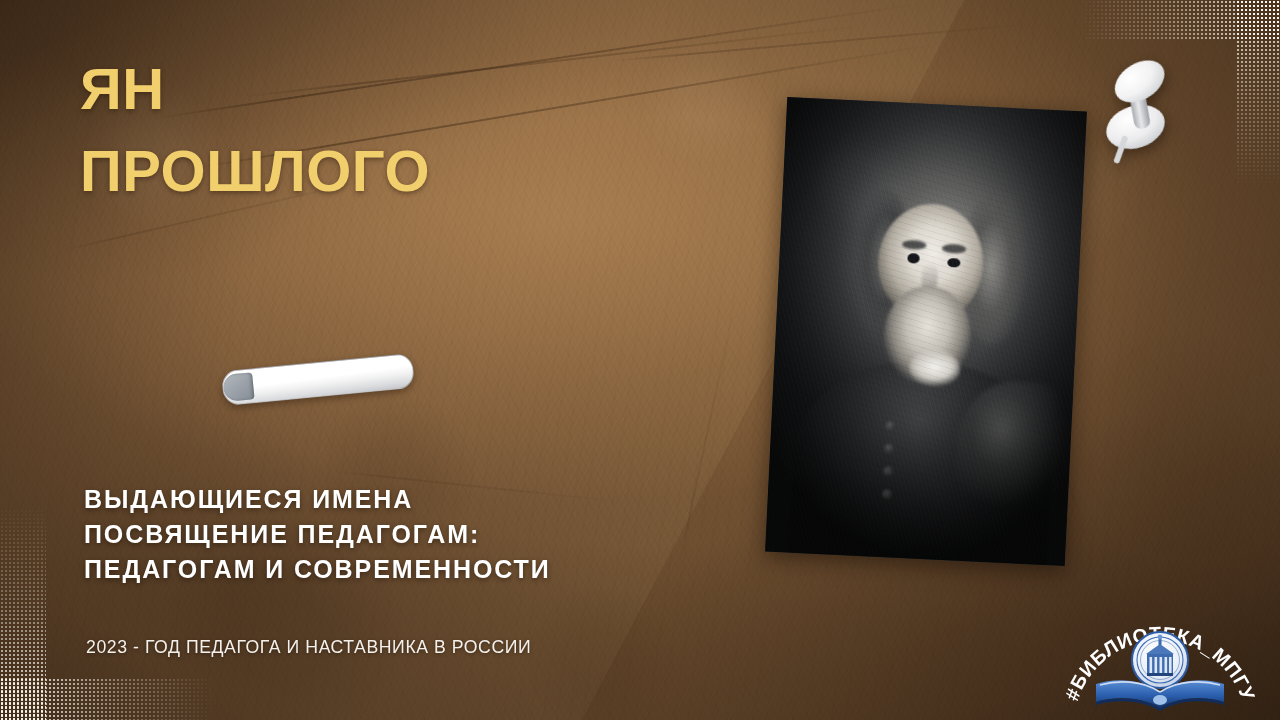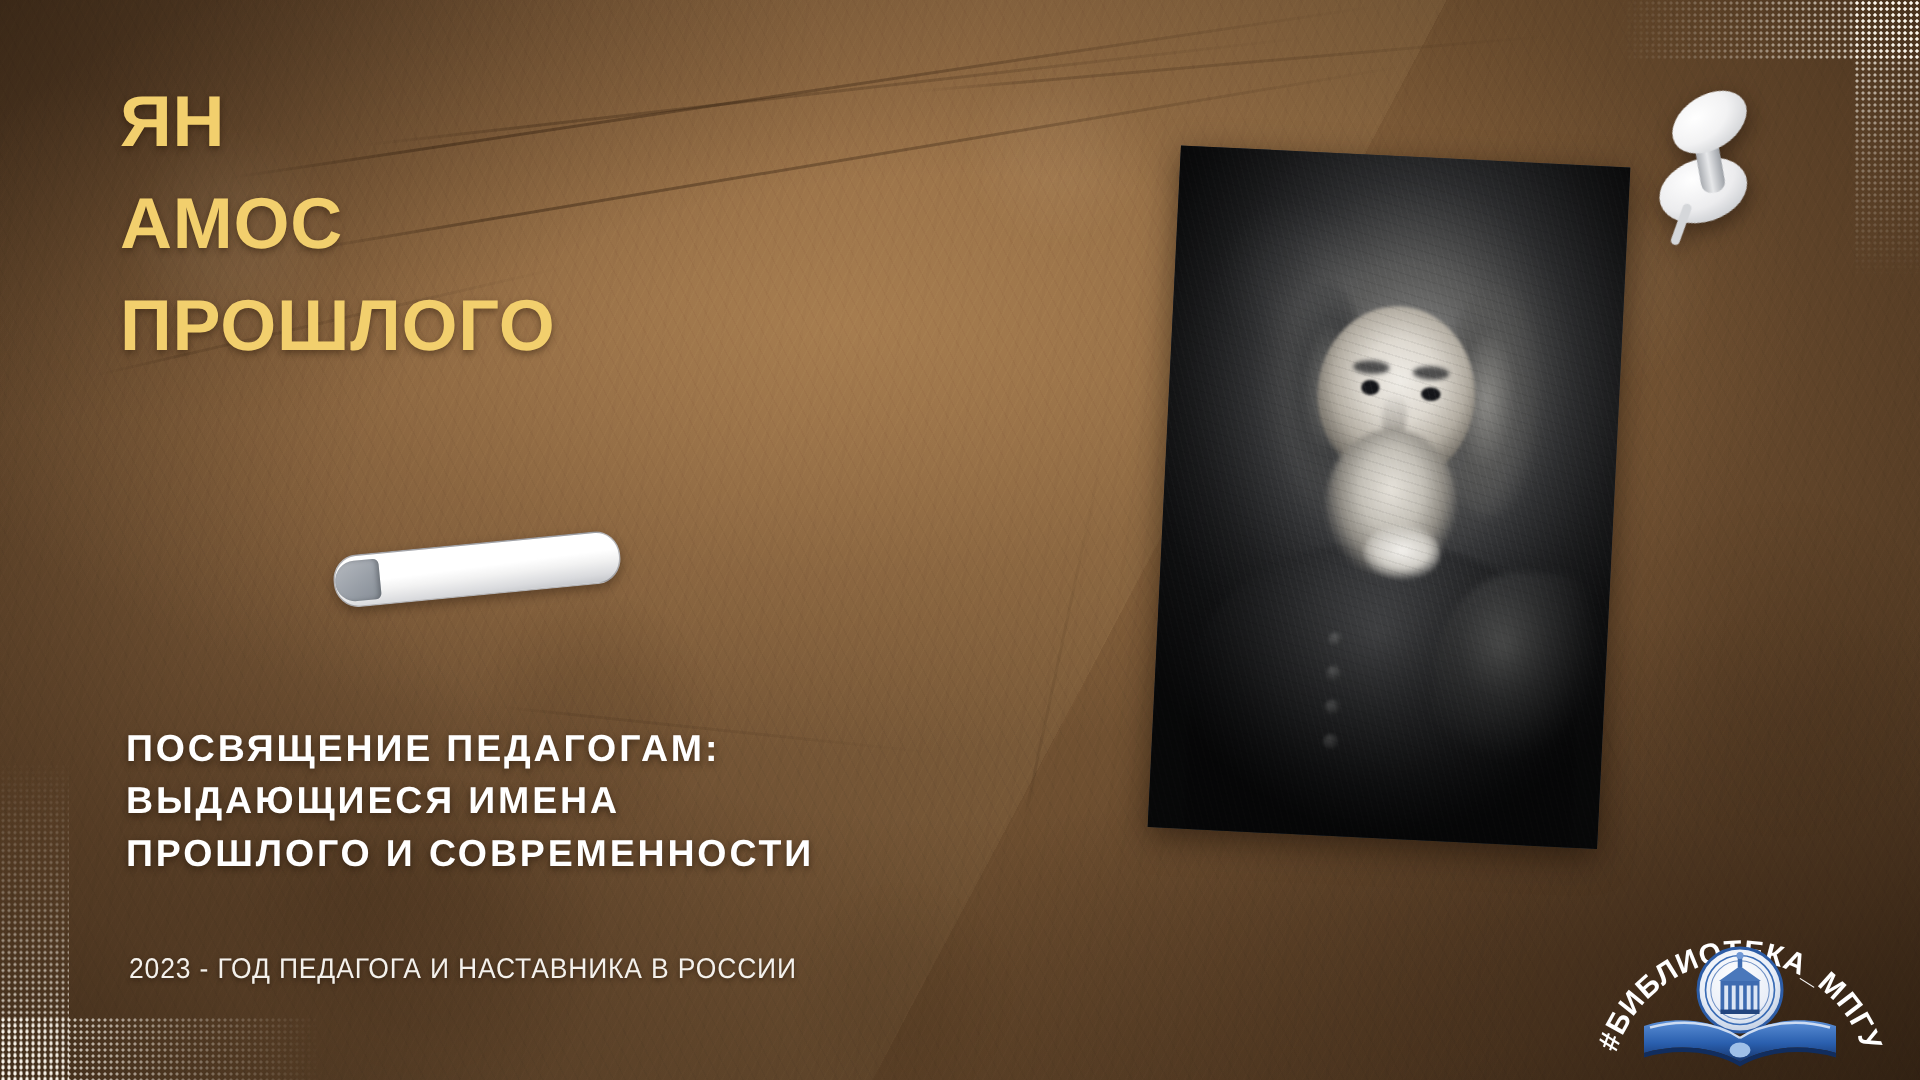--- a/index.html
+++ b/index.html
@@ -104,21 +104,21 @@
   
   .title-block {
     position: absolute;
     left: 80px;
     top: 48px;
     width: 620px;
   }
   .title-line {
     display: block;
     color: #f2cf6d;
-    font-size: 48px;
+    font-size: 58px;
     font-weight: bold;
     line-height: 1.42;
     letter-spacing: 0.5px;
     text-shadow: 0 2px 5px rgba(35,20,6,0.45);
     white-space: nowrap;
   }
 
   
   .chalk {
     position: absolute;
@@ -330,21 +330,20 @@
 
   <div class="bg-vignette"></div>
 
   <div class="halftone tr-h"></div>
   <div class="halftone tr-v"></div>
   <div class="halftone bl-h"></div>
   <div class="halftone bl-v"></div>
 
   <div class="title-block">
     <span class="title-line">ЯН</span>
-    <span class="title-line">АМОС</span>
     <span class="title-line">ПРОШЛОГО</span>
   </div>
 
   <div class="chalk">
     <div class="chalk-body"></div>
     <div class="chalk-tip"></div>
   </div>
 
   <div class="photo-wrap">
     <div class="photo-canvas">
@@ -391,23 +390,23 @@
         </radialGradient>
       </defs>
       <ellipse cx="44" cy="72" rx="30" ry="21" fill="url(#pinBaseG)"></ellipse>
       <rect x="46" y="30" width="16" height="46" rx="7" fill="url(#pinStemG)" transform="rotate(8 54 53)"></rect>
       <ellipse cx="62" cy="30" rx="27" ry="18" fill="url(#pinHeadG)" transform="rotate(-14 62 30)"></ellipse>
       <path d="M30 80 L16 98" stroke="#d5d7da" stroke-width="6" stroke-linecap="round" fill="none"></path>
     </svg>
   </div>
 
   <div class="subtitle-block">
+    <span class="subtitle-line">ВЫДАЮЩИЕСЯ ИМЕНА</span>
     <span class="subtitle-line">ПОСВЯЩЕНИЕ ПЕДАГОГАМ:</span>
-    <span class="subtitle-line">ВЫДАЮЩИЕСЯ ИМЕНА</span>
-    <span class="subtitle-line">ПРОШЛОГО И СОВРЕМЕННОСТИ</span>
+    <span class="subtitle-line">ПЕДАГОГАМ И СОВРЕМЕННОСТИ</span>
   </div>
 
   <div class="caption">2023 - ГОД ПЕДАГОГА И НАСТАВНИКА В РОССИИ</div>
 
   <div class="logo">
     <svg viewBox="0 0 196 112" width="196" height="112" aria-hidden="true">
       <defs>
         <path id="arcPath" d="M 14 104 A 86 86 0 0 1 182 104" fill="none"></path>
         <linearGradient id="bookL" x1="0" y1="0" x2="0" y2="1">
           <stop offset="0%" stop-color="#5b8fd6"></stop>

